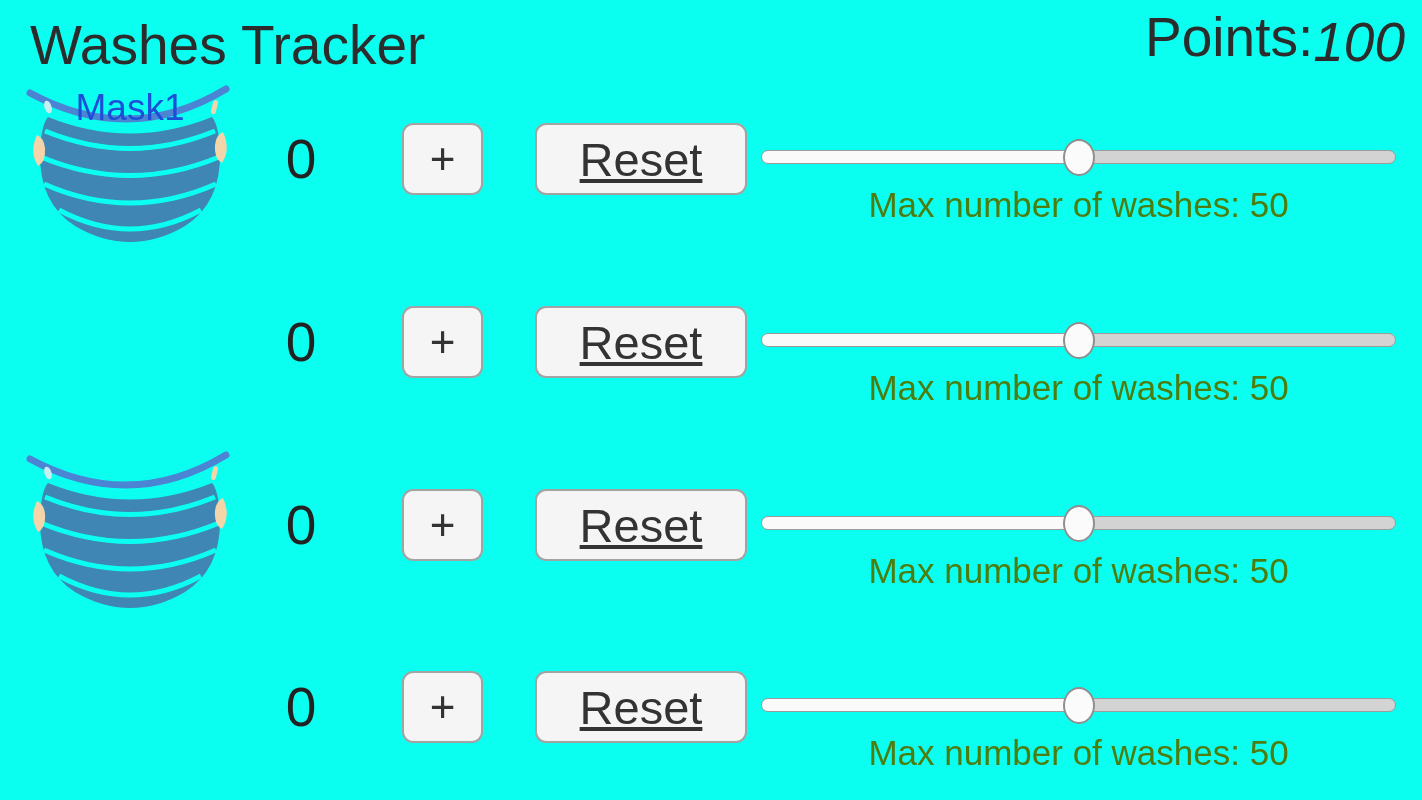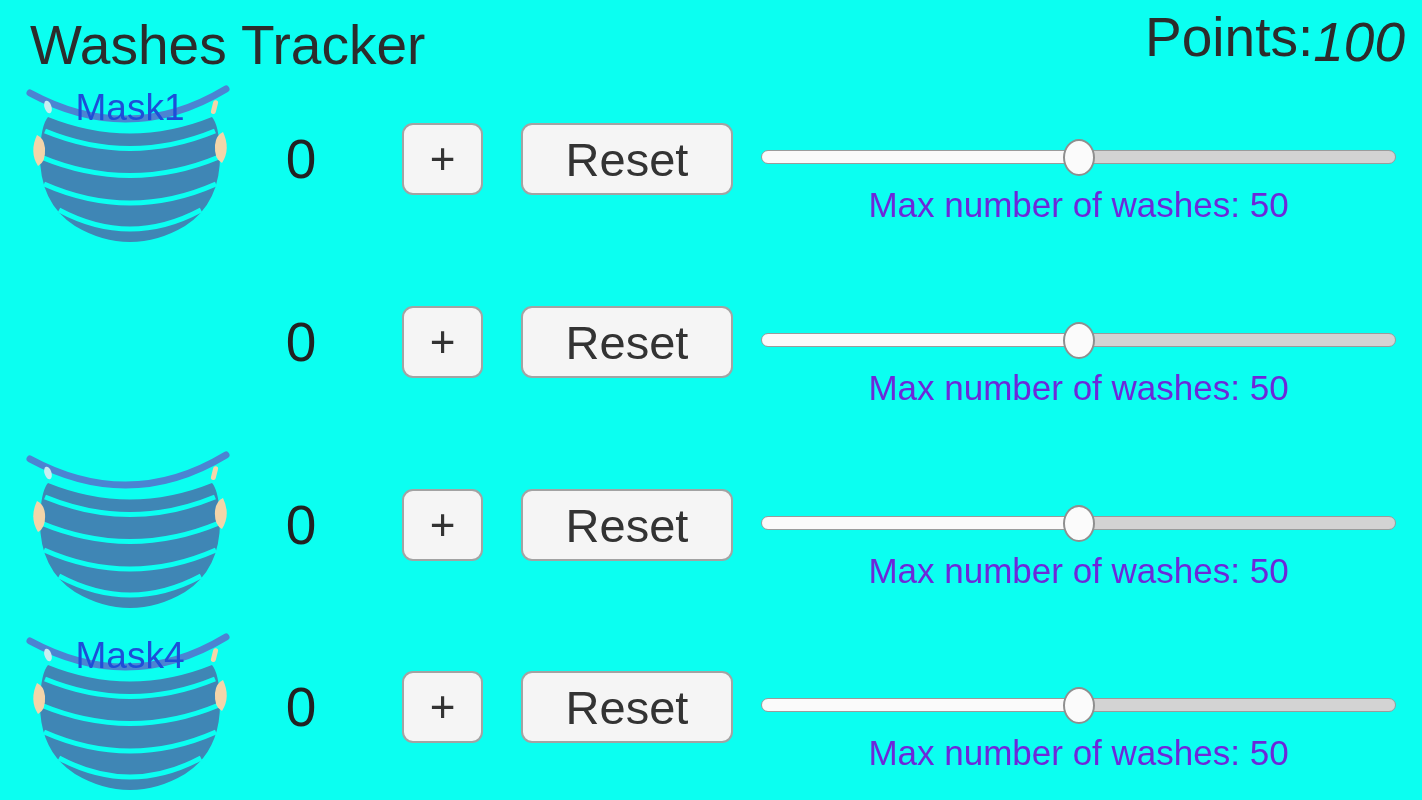--- a/index.html
+++ b/index.html
@@ -40,36 +40,36 @@
     text-align:center;font-size:55px;line-height:1;color:#222;
   }
   .btn{
     position:absolute;top:48px;height:72px;
     background:#f5f5f5;border:2px solid #a3a3a3;border-radius:11px;
     color:#333;font-family:"Liberation Sans", sans-serif;
     display:flex;align-items:center;justify-content:center;
     padding:0;cursor:pointer;box-sizing:border-box;
   }
   .btn.plus{left:402px;width:81px;font-size:44px;font-weight:400;}
-  .btn.reset{left:521px;width:212px;font-size:47px;}
+  .btn.reset{left:535px;width:212px;font-size:47px;text-decoration:underline;}
   
   .slider{position:absolute;left:761px;top:63px;width:635px;height:38px;--pct:50%;}
   .slider .track{
     position:absolute;left:0;right:0;top:12px;height:14px;
     border:1px solid #9b9b9b;border-radius:8px;box-sizing:border-box;
     background:linear-gradient(90deg,#fafafa var(--pct),#d3d3d3 var(--pct));
   }
   .slider .thumb{
     position:absolute;top:1px;left:calc(var(--pct) - 16px);
     width:32px;height:37px;border-radius:50%;
     background:#fbfbfb;border:2px solid #8f8f8f;box-sizing:border-box;
   }
   .max-label{
     position:absolute;left:761px;top:110px;width:635px;
-    text-align:center;font-size:35px;color:#6d28d9;
+    text-align:center;font-size:35px;color:#4d7c0f;
   }
 </style>
 </head>
 <body>
 
 <header>
   <h1 class="app-title" style="margin:8px;font-weight:400;">Washes Tracker</h1>
   <div class="points">
     <span>Points:</span>
       <span class="pv">100</span>
@@ -140,39 +140,20 @@
   <button class="btn plus">+</button>
   <button class="btn reset">Reset</button>
   <div class="slider" style="--pct: 50%;">
     <div class="track"></div>
     <div class="thumb"></div>
   </div>
   <div class="max-label">Max number of washes: 50</div>
 </section>
 
 <section class="row">
-  <div class="mask">
-
-  <svg width="230" height="172" viewBox="0 0 230 172">
-    <path d="M15,16 Q115,70 211,12" fill="none" stroke="#4b84d2" stroke-width="7" stroke-linecap="round"></path>
-    <path d="M33,40 Q115,73 197,40 Q204,48 205,76 Q206,126 170,149 Q143,165 115,165 Q87,165 60,149 Q24,126 25,76 Q26,48 33,40 Z" fill="#3f86b5"></path>
-    <g fill="none" stroke="#0bfff1" stroke-width="5">
-      <path d="M30,54 Q115,89 200,54"></path>
-      <path d="M26,80 Q115,117 204,80"></path>
-      <path d="M29,107 Q115,145 201,107"></path>
-      <path d="M44,133 Q115,171 186,133"></path>
-    </g>
-    <path d="M22,58 q-8,17 1,31 q8,-4 7,-18 q-1,-10 -8,-13 z" fill="#f3d5a9"></path>
-    <path d="M208,55 q8,17 -1,31 q-8,-4 -7,-18 q1,-10 8,-13 z" fill="#f3d5a9"></path>
-    <ellipse cx="33" cy="30" rx="3.5" ry="6.5" fill="#c8eef0" transform="rotate(-18 33 30)"></ellipse>
-    <rect x="197" y="23" width="5" height="14" rx="2.5" fill="#f3d5a9" transform="rotate(14 199 30)"></rect>
-  </svg>
-
-    <div class="mask-label">Mask4</div>
-  </div>
   <div class="count">0</div>
   <button class="btn plus">+</button>
   <button class="btn reset">Reset</button>
   <div class="slider" style="--pct: 50%;">
     <div class="track"></div>
     <div class="thumb"></div>
   </div>
   <div class="max-label">Max number of washes: 50</div>
 </section>
 

